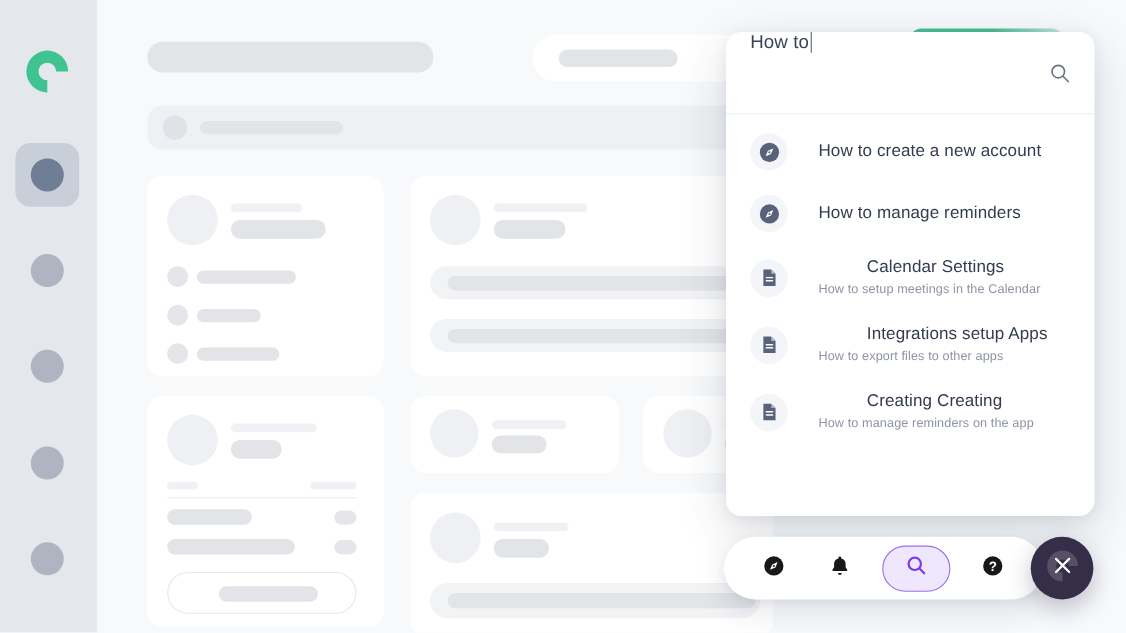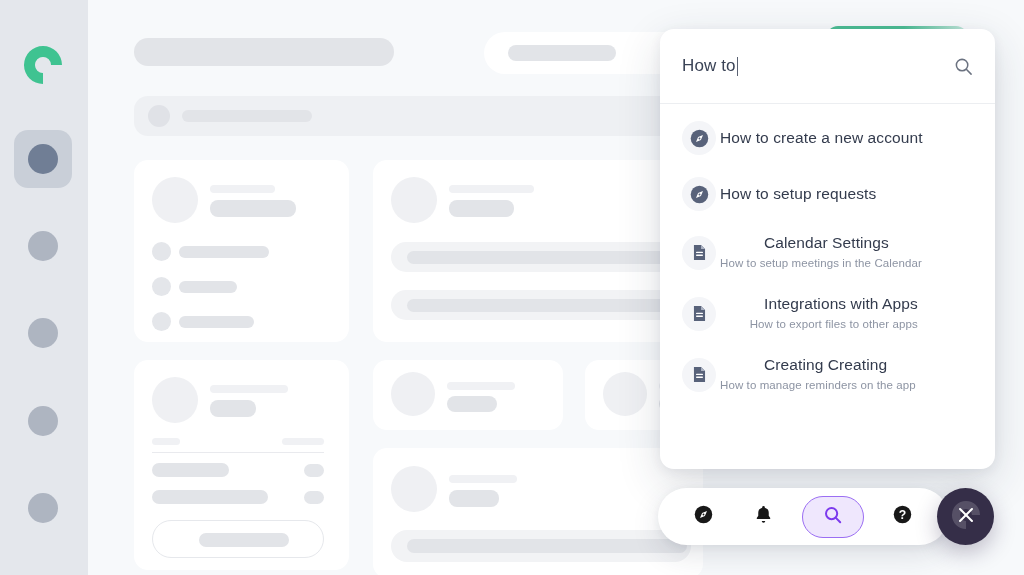--- a/index.html
+++ b/index.html
@@ -71,40 +71,40 @@
 
   
   .panel {
     position: absolute; left: 660px; top: 29px; width: 335px; height: 440px;
     background: #fff; border-radius: 14px;
     box-shadow: 0 14px 44px rgba(40,48,70,0.16), 0 3px 12px rgba(40,48,70,0.07);
     overflow: hidden;
   }
   .panel-search {
     position: relative; height: 75px; border-bottom: 1px solid #eceef1;
-    display: flex; align-items: center; padding: 0 22px;
+    display: flex; padding: 0 22px;
   }
   .panel-query {
     font-size: 17px; color: #3a4356; letter-spacing: .1px; white-space: pre;
   }
   .caret {
     display: inline-block; width: 1px; height: 19px; background: #5a6273;
     margin-left: 1px; vertical-align: -3px;
   }
   .panel-search-icon { position: absolute; right: 22px; top: 28px; }
 
   .results { padding: 6px 0 0 0; }
-  .result { display: flex; align-items: center; padding: 11px 22px; gap: 4px; cursor: pointer; }
+  .result { display: flex; align-items: center; padding: 11px 22px; gap: 28px; cursor: pointer; }
   .res-badge {
     flex: 0 0 auto; width: 34px; height: 34px; border-radius: 50%;
     background: #f4f5f8; display: flex; align-items: center; justify-content: center;
   }
   .res-text { min-width: 0; }
   .res-title { font-size: 15.5px; color: #333b4d; line-height: 1.35; letter-spacing: .1px; }
-  .res-sub { font-size: 11.5px; color: #8d94a3; line-height: 1.5; margin-top: 1px; letter-spacing: .1px; text-align: right; }
+  .res-sub { font-size: 11.5px; color: #8d94a3; line-height: 1.5; margin-top: 1px; letter-spacing: .1px; }
   .result.compact .res-title { font-size: 15.5px; margin-left: 44px; }
 
   
   .toolbar {
     position: absolute; left: 658px; top: 488px; width: 290px; height: 57px;
     background: #fff; border-radius: 30px;
     box-shadow: 0 10px 28px rgba(40,48,70,0.13), 0 2px 8px rgba(40,48,70,0.06);
     display: flex; align-items: center; justify-content: space-around; padding: 0 16px;
   }
   .tb-btn {
@@ -265,21 +265,21 @@
 
       <div class="result">
         <span class="res-badge">
           <svg width="21" height="21" viewBox="0 0 24 24">
             <circle cx="12" cy="12" r="10" fill="#58627a"></circle>
             <path d="M16 8 L10.4 10.4 L8 16 L13.6 13.6 Z" fill="#ffffff"></path>
             <circle cx="12" cy="12" r="1.1" fill="#58627a"></circle>
           </svg>
         </span>
         <span class="res-text">
-          <span class="res-title">How to setup requests</span>
+          <span class="res-title">How to manage reminders</span>
         </span>
       </div>
 
       <div class="result compact">
         <span class="res-badge">
           <svg width="19" height="19" viewBox="0 0 24 24">
             <path d="M5 2.5h9l5 5v14H5z" fill="#58627a"></path>
             <path d="M14 2.5l5 5h-5z" fill="#aeb4c4"></path>
             <rect x="7.6" y="11" width="8.8" height="1.7" rx=".8" fill="#fff"></rect>
             <rect x="7.6" y="14.6" width="8.8" height="1.7" rx=".8" fill="#fff"></rect>
@@ -294,21 +294,21 @@
       <div class="result compact">
         <span class="res-badge">
           <svg width="19" height="19" viewBox="0 0 24 24">
             <path d="M5 2.5h9l5 5v14H5z" fill="#58627a"></path>
             <path d="M14 2.5l5 5h-5z" fill="#aeb4c4"></path>
             <rect x="7.6" y="11" width="8.8" height="1.7" rx=".8" fill="#fff"></rect>
             <rect x="7.6" y="14.6" width="8.8" height="1.7" rx=".8" fill="#fff"></rect>
           </svg>
         </span>
         <span class="res-text">
-          <div class="res-title">Integrations with Apps</div>
+          <div class="res-title">Integrations setup Apps</div>
           <div class="res-sub">How to export files to other apps</div>
         </span>
       </div>
 
       <div class="result compact">
         <span class="res-badge">
           <svg width="19" height="19" viewBox="0 0 24 24">
             <path d="M5 2.5h9l5 5v14H5z" fill="#58627a"></path>
             <path d="M14 2.5l5 5h-5z" fill="#aeb4c4"></path>
             <rect x="7.6" y="11" width="8.8" height="1.7" rx=".8" fill="#fff"></rect>

